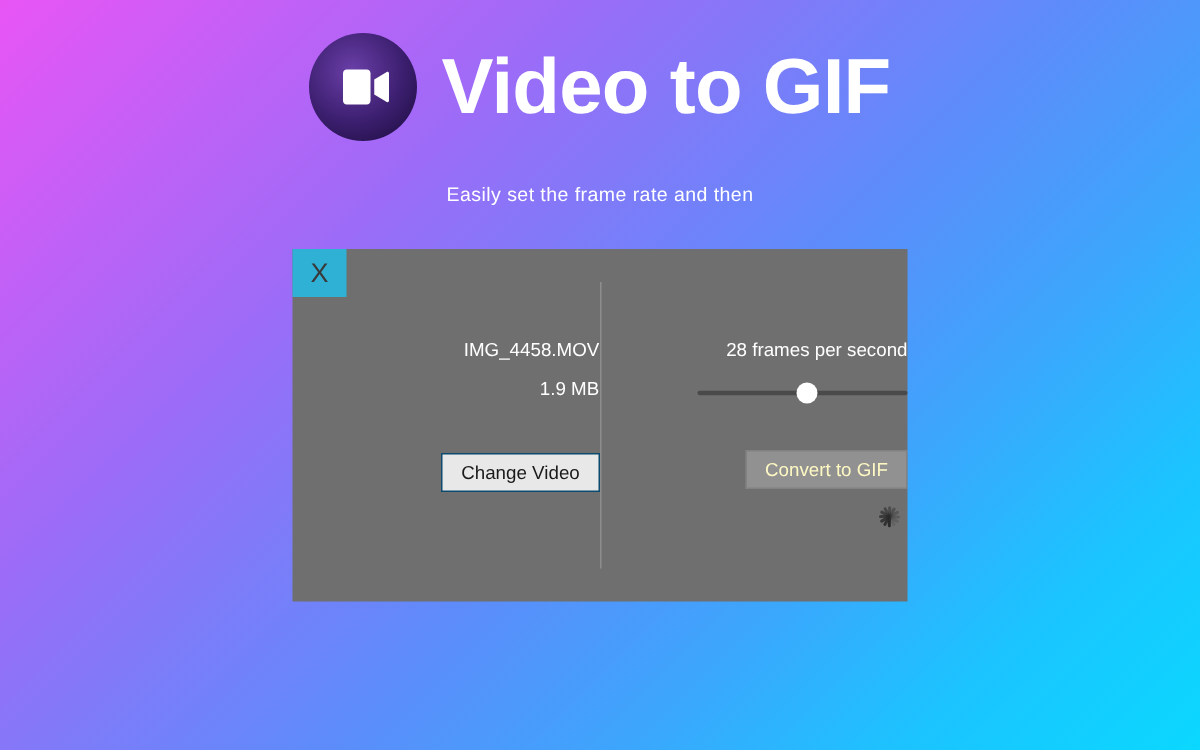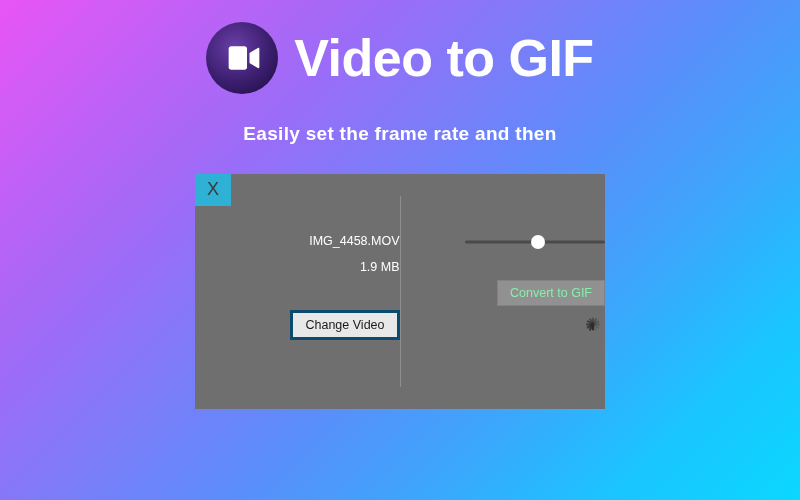--- a/index.html
+++ b/index.html
@@ -37,22 +37,22 @@
     }
     .title {
       color: #ffffff;
       font-size: 52px;
       font-weight: 800;
       letter-spacing: -0.5px;
     }
     .subtitle {
       color: #ffffff;
       text-align: center;
-      font-size: 19px;
-      font-weight: 700;
+      font-size: 13px;
+      font-weight: 400;
       font-stretch: expanded;
       margin-top: 28px;
       line-height: 1.25;
       letter-spacing: 0.3px;
     }
     .app-window {
       width: 410px;
       height: 235px;
       background: #6f6f6f;
       margin: 28px auto 0;
@@ -94,21 +94,21 @@
       font-size: 12.5px;
       font-weight: 400;
       text-align: center;
     }
     .file-size {
       margin-top: 12px;
     }
     .change-btn {
       margin-top: 36px;
       background: #e8e8e8;
-      border: 3px solid #0c4a6e;
+      border: 1px solid #0c4a6e;
       color: #1a1a1a;
       font-size: 12.5px;
       padding: 5px 12px;
       cursor: pointer;
       font-family: inherit;
     }
     .fps-label {
       color: #ffffff;
       font-size: 12.5px;
       margin-bottom: 14px;
@@ -136,21 +136,21 @@
       width: 14px;
       height: 14px;
       background: #ffffff;
       border-radius: 50%;
       transform: translate(-50%, -50%);
       cursor: pointer;
     }
     .convert-btn {
       background: rgba(232,232,232,0.28);
       border: 1px solid rgba(120,120,120,0.6);
-      color: #86efac;
+      color: #fef9c3;
       font-size: 12.5px;
       padding: 5px 12px;
       cursor: pointer;
       font-family: inherit;
     }
     .spinner {
       margin-top: 18px;
       width: 24px;
       height: 24px;
       position: relative;
@@ -186,20 +186,21 @@
 <div class="app-window">
   <div class="close-btn">X</div>
 
   <div class="panel panel-left">
     <div class="file-name">IMG_4458.MOV</div>
     <div class="file-size">1.9 MB</div>
     <button class="change-btn">Change Video</button>
   </div>
 
   <div class="panel">
+    <div class="fps-label">28 frames per second</div>
     <div class="slider-wrap">
       <div class="slider-track"></div>
       <div class="slider-thumb"></div>
     </div>
     <button class="convert-btn">Convert to GIF</button>
     <div class="spinner">
       <span style="transform: translate(-50%,-100%) rotate(0deg) translateY(-5px); opacity:1"></span>
       <span style="transform: translate(-50%,-100%) rotate(30deg) translateY(-5px); opacity:0.92"></span>
       <span style="transform: translate(-50%,-100%) rotate(60deg) translateY(-5px); opacity:0.84"></span>
       <span style="transform: translate(-50%,-100%) rotate(90deg) translateY(-5px); opacity:0.76"></span>

